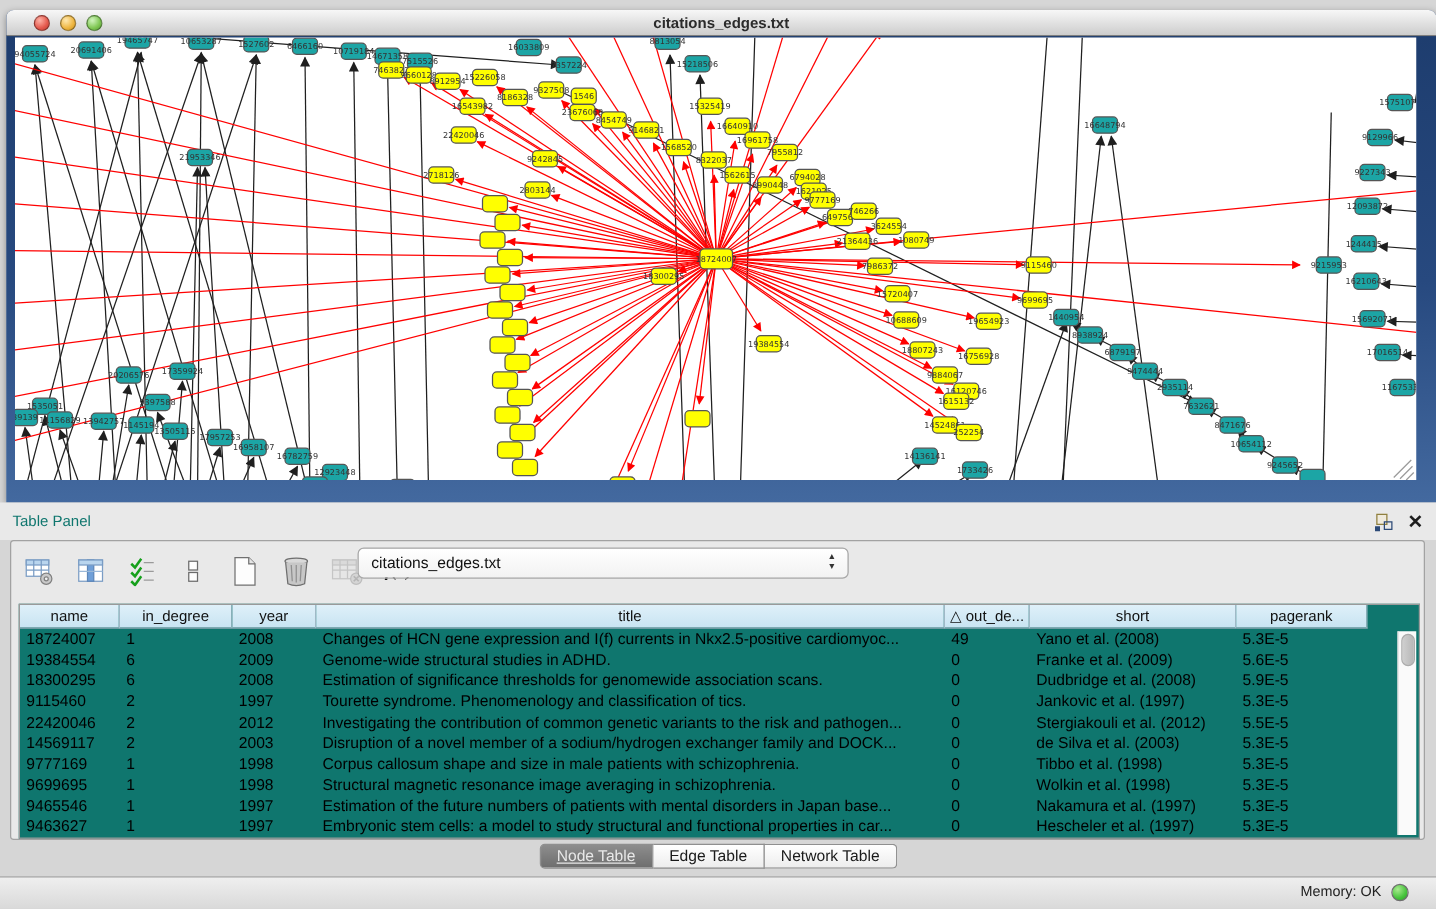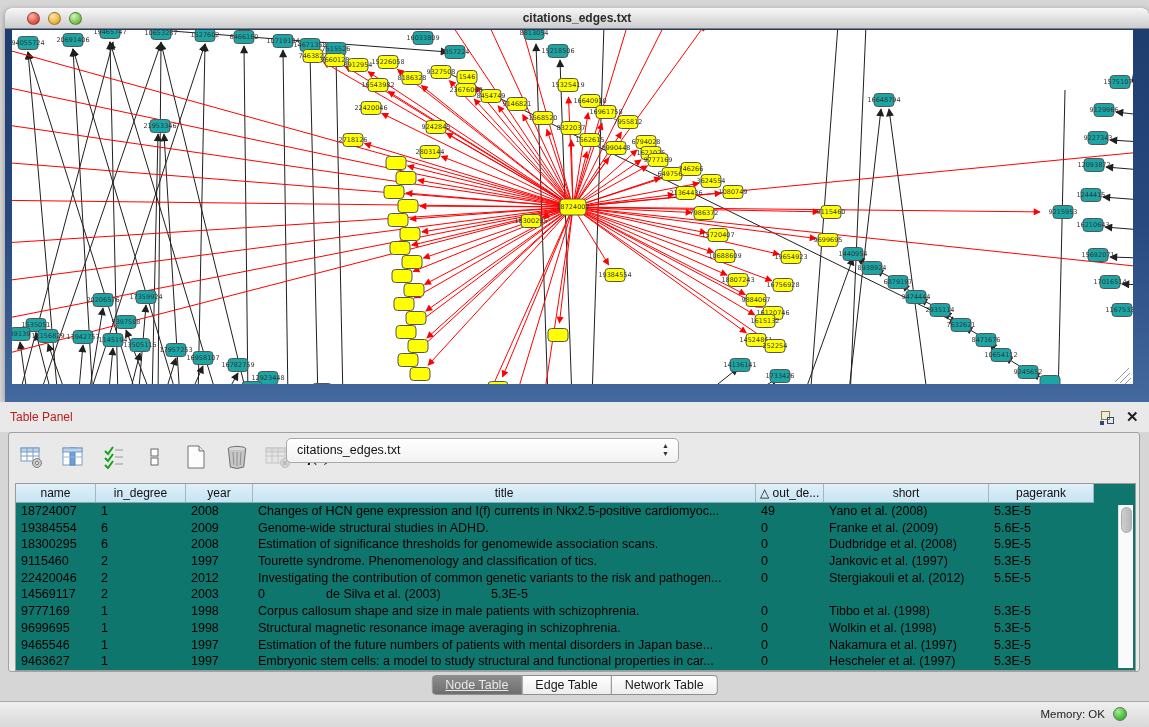--- a/index.html
+++ b/index.html
@@ -17,21 +17,21 @@
     font-size:12px; font-weight:bold; color:#2b2b2b; }
   .lights { position:absolute; left:22px; top:4px; display:flex; gap:8px; }
   .light { width:13px; height:13px; border-radius:50%; border:1px solid rgba(0,0,0,.35); }
   .light.red { background:radial-gradient(circle at 35% 30%, #ffb3a7, #e4584c 60%, #b53a30); }
   .light.yellow { background:radial-gradient(circle at 35% 30%, #ffe9b0, #eeb53f 60%, #c28d22); }
   .light.green { background:radial-gradient(circle at 35% 30%, #d2f5c0, #7ec651 60%, #55963a); }
   .net-canvas { position:absolute; left:7px; top:22px; width:1121px; height:354px; background:#ffffff; overflow:hidden; }
 
   
   .panel-titlebar { position:absolute; left:0; top:402px; width:1149px; height:30px; background:#e9e9e9; }
-  .panel-title { position:absolute; left:10px; top:8px; font-size:12px; color:#b91c1c; }
+  .panel-title { position:absolute; left:10px; top:8px; font-size:12px; color:#0f766e; }
   .float-icon { position:absolute; left:1100px; top:8px; width:16px; height:16px; cursor:default; }
   .float-icon .sq1 { position:absolute; left:1px; top:1px; width:9px; height:9px; border:1px solid #8f7f3e; background:#efeadc; }
   .float-icon .sq2 { position:absolute; left:7px; top:7px; width:7px; height:7px; border:1px solid #2c4a77; background:transparent; }
   .float-icon .dot { position:absolute; left:0px; top:11px; width:4px; height:4px; background:#2c4a77; }
   .close-x { position:absolute; left:1126px; top:6px; font-size:15px; font-weight:bold; color:#1d1d1d; }
 
   .inner-panel { position:absolute; left:8px; top:432px; width:1132px; height:240px;
     background:#e9e9e9; border:1px solid #a2a2a2; border-radius:3px; }
   .toolbar { position:absolute; left:10px; top:6px; height:36px; display:flex; align-items:center; gap:15px; }
   .tbtn { width:26px; height:26px; display:flex; align-items:center; justify-content:center; }
@@ -824,20 +824,21 @@
           <div class="td" style="width:67px">2012</div>
           <div class="td" style="width:503px">Investigating the contribution of common genetic variants to the risk and pathogen...</div>
           <div class="td" style="width:68px">0</div>
           <div class="td" style="width:165px">Stergiakouli et al. (2012)</div>
           <div class="td" style="width:105px">5.5E-5</div>
         </div>
         <div class="tr">
           <div class="td" style="width:80px">14569117</div>
           <div class="td" style="width:90px">2</div>
           <div class="td" style="width:67px">2003</div>
+          <div class="td" style="width:503px">Disruption of a novel member of a sodium/hydrogen exchanger family and DOCK...</div>
           <div class="td" style="width:68px">0</div>
           <div class="td" style="width:165px">de Silva et al. (2003)</div>
           <div class="td" style="width:105px">5.3E-5</div>
         </div>
         <div class="tr">
           <div class="td" style="width:80px">9777169</div>
           <div class="td" style="width:90px">1</div>
           <div class="td" style="width:67px">1998</div>
           <div class="td" style="width:503px">Corpus callosum shape and size in male patients with schizophrenia.</div>
           <div class="td" style="width:68px">0</div>

